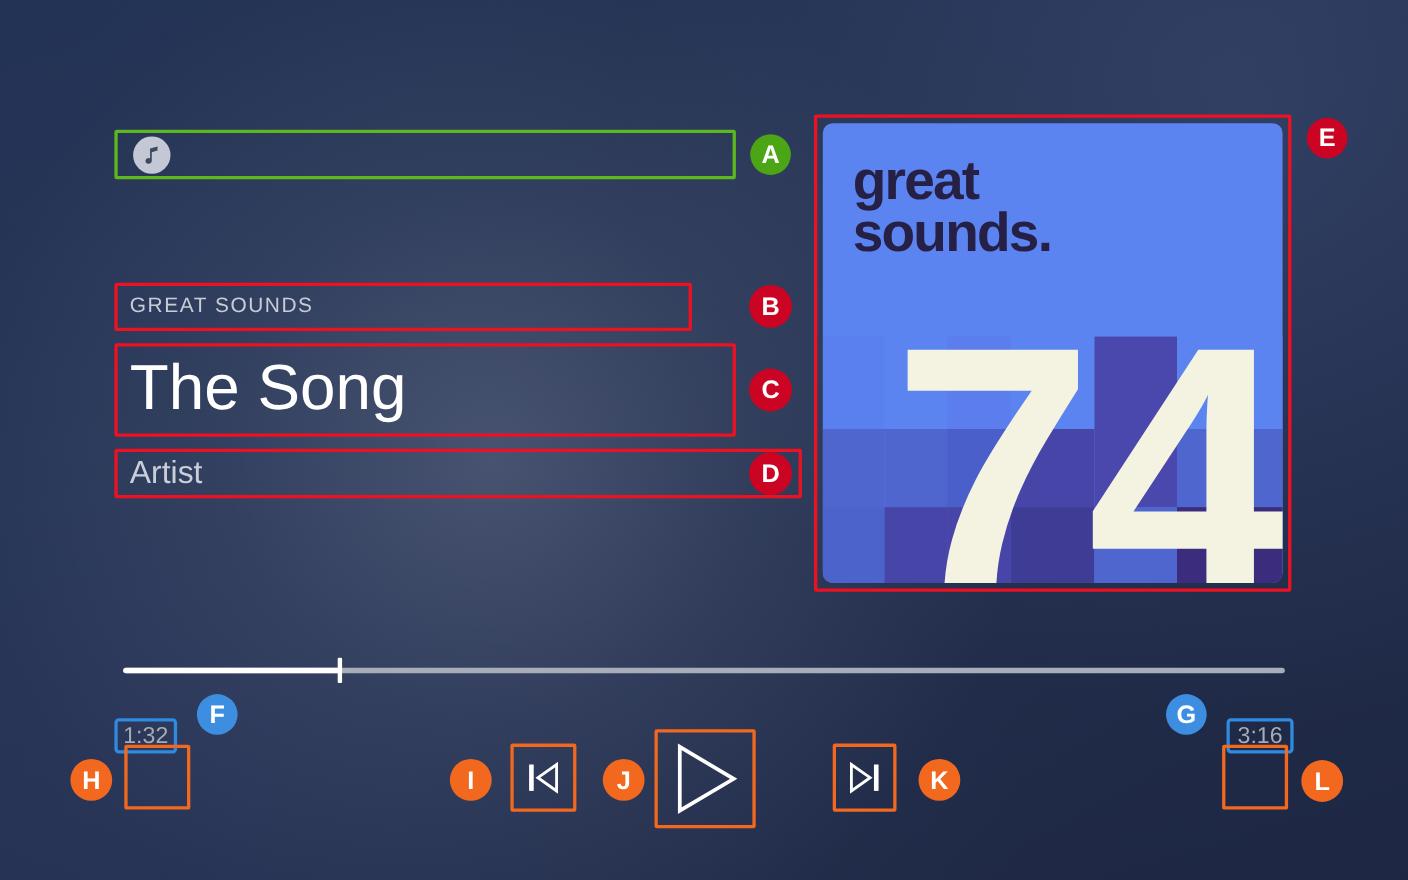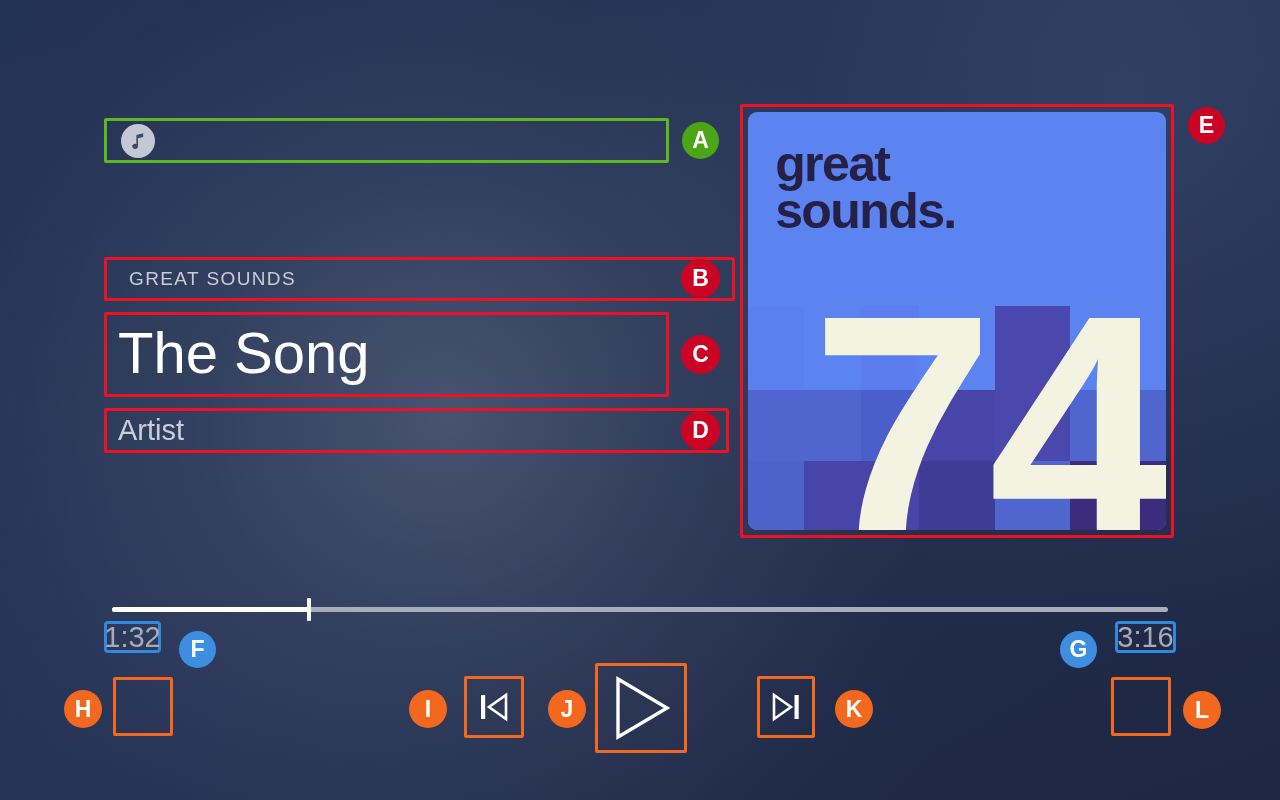--- a/index.html
+++ b/index.html
@@ -57,25 +57,25 @@
     font-size: 30px;
     color: #c8ccd6;
     letter-spacing: 0.1px;
     white-space: nowrap;
     font-weight: 400;
   }
 
   #album-label-box {
     left: 104px;
     top: 257px;
-    width: 631px;
+    width: 525px;
     height: 44px;
     border: 3px solid #ee1122;
     border-radius: 2px;
-    padding-left: 22px;
+    padding-left: 11px;
   }
   #album-label-text {
     font-size: 19px;
     letter-spacing: 1.4px;
     color: #c7ccd6;
     white-space: nowrap;
   }
 
   #track-title-box {
     left: 104px;
@@ -189,23 +189,24 @@
   }
 
   .time-box {
     position: absolute;
     box-sizing: border-box;
     border: 3px solid #2f8ae0;
     border-radius: 4px;
     display: flex;
     align-items: center;
     justify-content: center;
-    font-size: 29px;
+    font-size: 21px;
     color: #a6abb6;
     height: 32px;
+    margin-top: 32px;
   }
   #time-current-box { left: 104px; top: 621px; width: 57px; }
   #time-total-box   { left: 1115px; top: 621px; width: 61px; }
 
   
   .ctrl {
     position: absolute;
     box-sizing: border-box;
     border: 3px solid #f2681f;
     border-radius: 2px;

